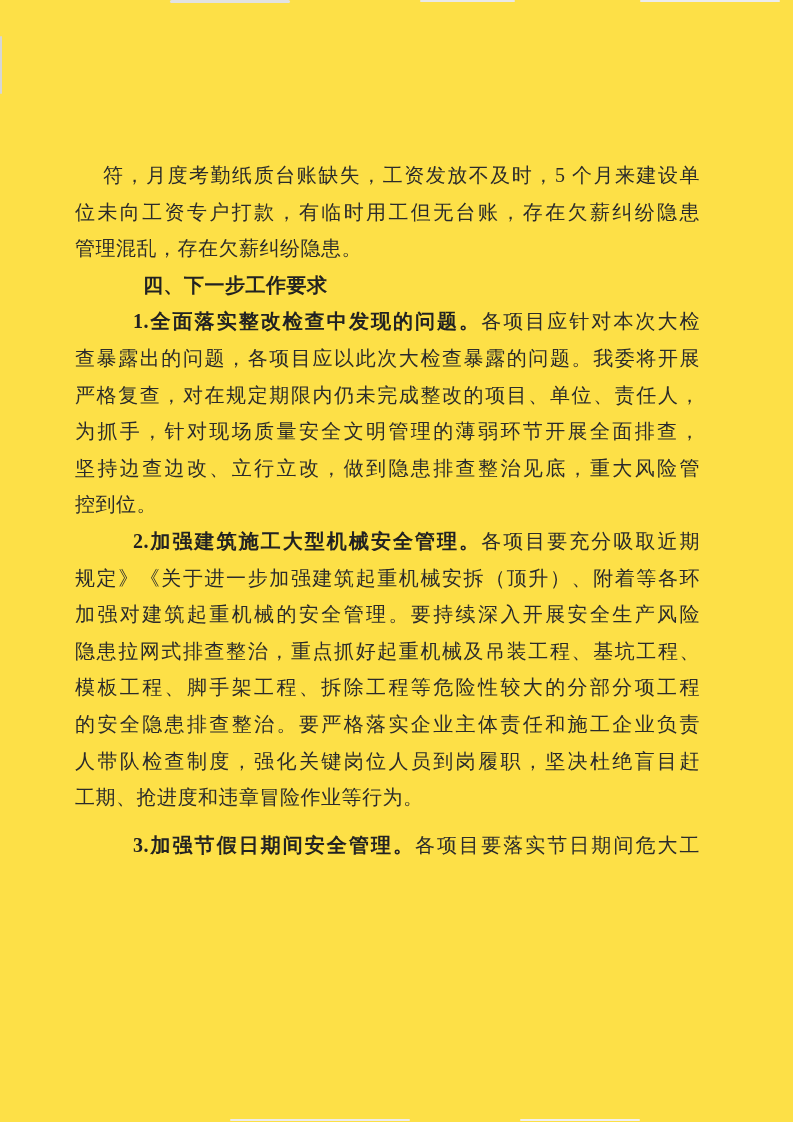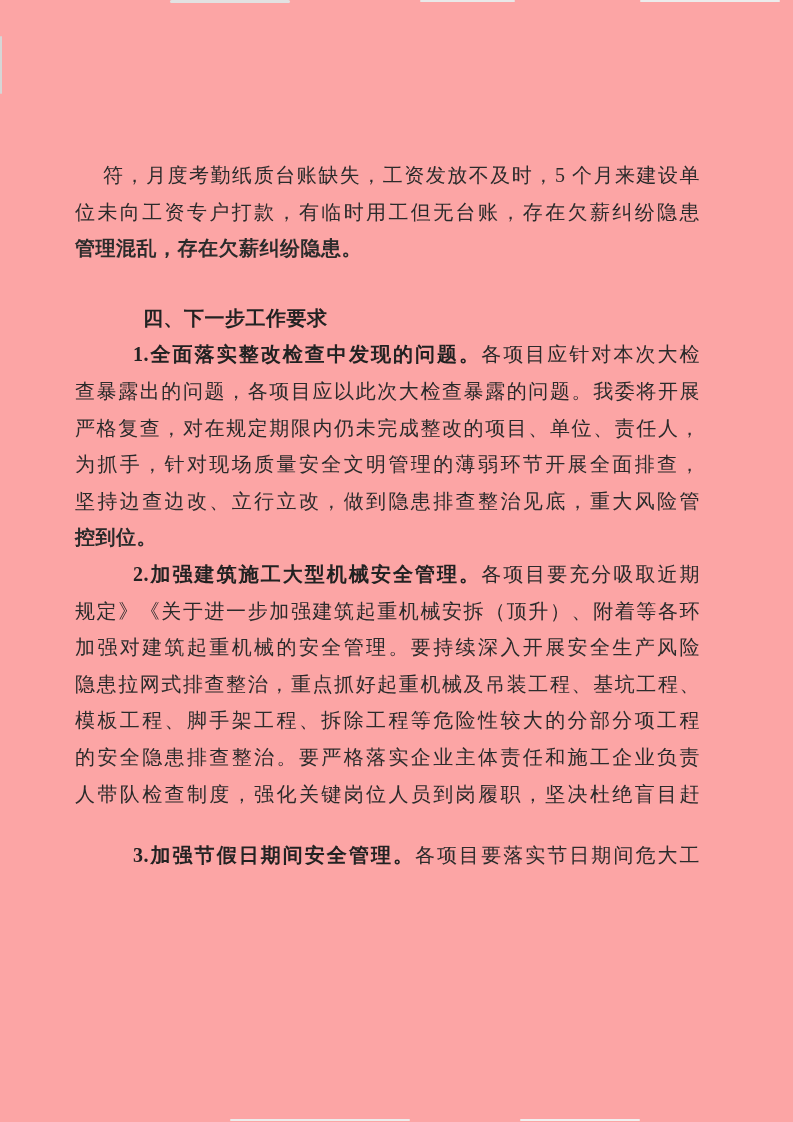--- a/index.html
+++ b/index.html
@@ -4,47 +4,45 @@
 <style>
   html, body {
     margin: 0;
     padding: 0;
     background: #ffffff;
   }
   .page {
     position: relative;
     width: 793px;
     height: 1122px;
-    background: #fca5a5;
+    background: #fde047;
     overflow: hidden;
     font-family: "Liberation Serif", serif;
     color: #2b2b2b;
   }
   .text-block {
     position: absolute;
     left: 75px;
     top: 157px;
     width: 625px;
   }
   .line {
     font-size: 20px;
     line-height: 36.6px;
     text-align: justify;
     text-align-last: justify;
     white-space: normal;
     letter-spacing: 0.5px;
   }
   .line.short {
     text-align-last: left;
-    font-weight: bold;
   }
   .line.heading {
     text-align: right;
     text-align-last: left;
-    margin-top: 33px;
   }
   .seg.bold {
     font-weight: 700;
     color: #222222;
   }
   
   .scan-artifact {
     position: absolute;
     background: #e2e2e2;
     border-radius: 2px;
@@ -78,15 +76,16 @@
       <div class="line body"><span class="seg">为抓手，针对现场质量安全文明管理的薄弱环节开展全面排查，</span></div>
       <div class="line body"><span class="seg">坚持边查边改、立行立改，做到隐患排查整治见底，重大风险管</span></div>
       <div class="line body short" style="text-align-last: left;"><span class="seg">控到位。</span></div>
       <div class="line body" style="text-indent: 58px;"><span class="seg bold">2.加强建筑施工大型机械安全管理。</span><span class="seg">各项目要充分吸取近期</span></div>
       <div class="line body"><span class="seg">规定》《关于进一步加强建筑起重机械安拆（顶升）、附着等各环</span></div>
       <div class="line body"><span class="seg">加强对建筑起重机械的安全管理。要持续深入开展安全生产风险</span></div>
       <div class="line body"><span class="seg">隐患拉网式排查整治，重点抓好起重机械及吊装工程、基坑工程、</span></div>
       <div class="line body"><span class="seg">模板工程、脚手架工程、拆除工程等危险性较大的分部分项工程</span></div>
       <div class="line body"><span class="seg">的安全隐患排查整治。要严格落实企业主体责任和施工企业负责</span></div>
       <div class="line body"><span class="seg">人带队检查制度，强化关键岗位人员到岗履职，坚决杜绝盲目赶</span></div>
-      <div class="line body" style="text-indent: 58px; margin-top: 25px;"><span class="seg bold">3.加强节假日期间安全管理。</span><span class="seg">各项目要落实节日期间危大工</span></div>
+      <div class="line body short" style="text-align-last: left;"><span class="seg">工期、抢进度和违章冒险作业等行为。</span></div>
+      <div class="line body" style="text-indent: 58px; margin-top: 11px;"><span class="seg bold">3.加强节假日期间安全管理。</span><span class="seg">各项目要落实节日期间危大工</span></div>
     </div>
 </div>
 
 </body></html>

